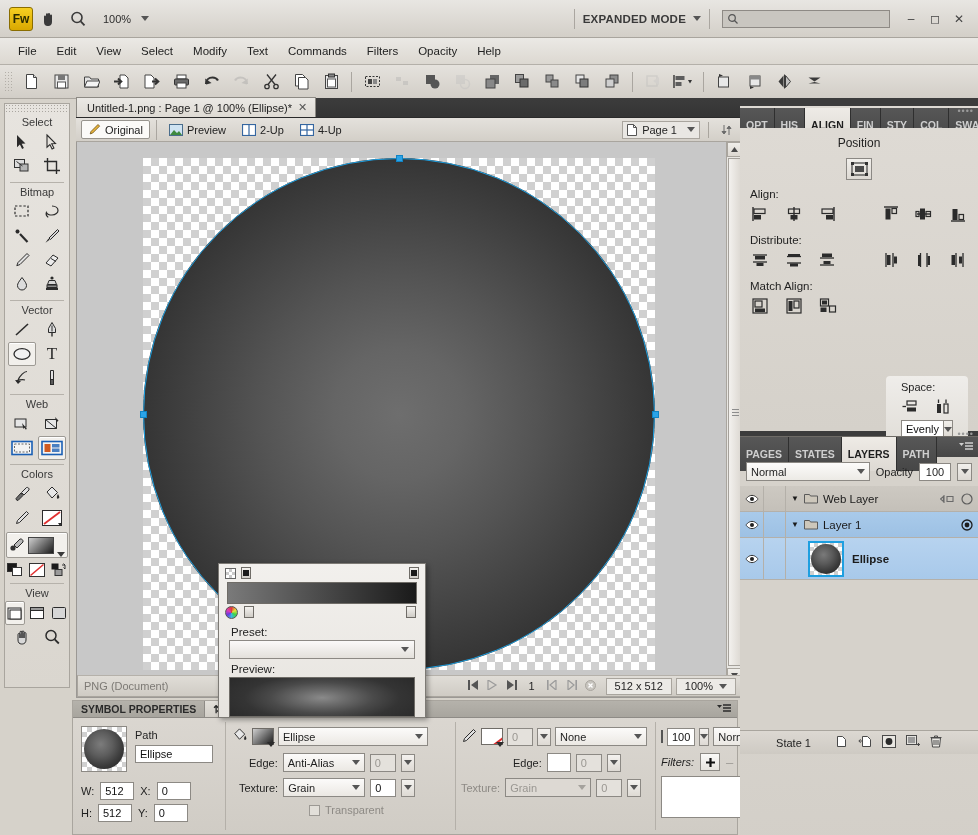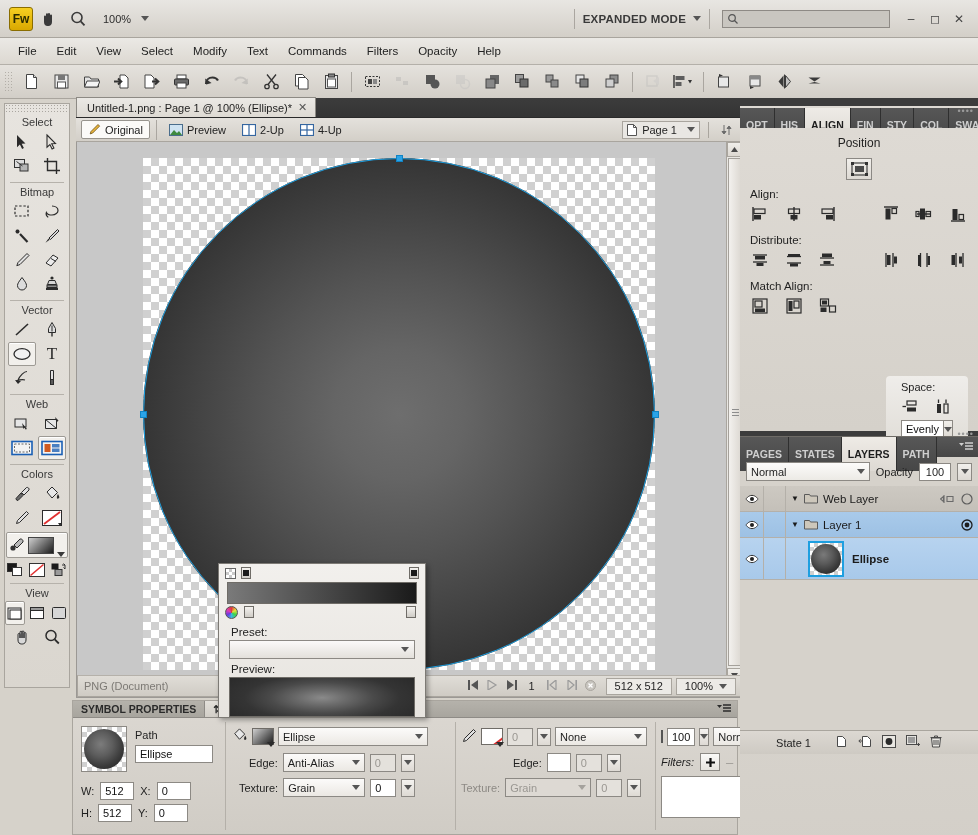--- a/index.html
+++ b/index.html
@@ -937,20 +937,24 @@
           <span class="lbl">Texture:</span>
           <span class="ddl" style="width:82px;">
             <span>Grain</span>
             <span class="caret"></span>
           </span>
           <span class="field" style="width:26px;">0</span>
           <span class="spin">
               <span class="caret"></span>
             </span>
         </div>
+        <div style="display:flex;align-items:center;gap:5px;padding-top:7px;padding-left:78px;">
+          <span style="width:11px;height:11px;border:1px solid #9c9994;background:#e2dfd9;"></span>
+          <span class="lbl dim">Transparent</span>
+        </div>
       </div>
       <div style="position:absolute;left:382px;top:4px;width:1px;height:108px;background:#b4b0a9;"></div>
 
       <div class="pcol" style="left:388px;width:192px;">
         <div style="display:flex;align-items:center;gap:4px;padding-top:9px;">
           <span>
             <svg width="16" height="16" viewBox="0 0 16 16">
                 <path d="M12.5 1.5l2 2-9 9-3 1 1-3z" fill="#e0e0e0" stroke="#2b2b2b"></path>
               </svg></span>
           <span style="position:relative;">

